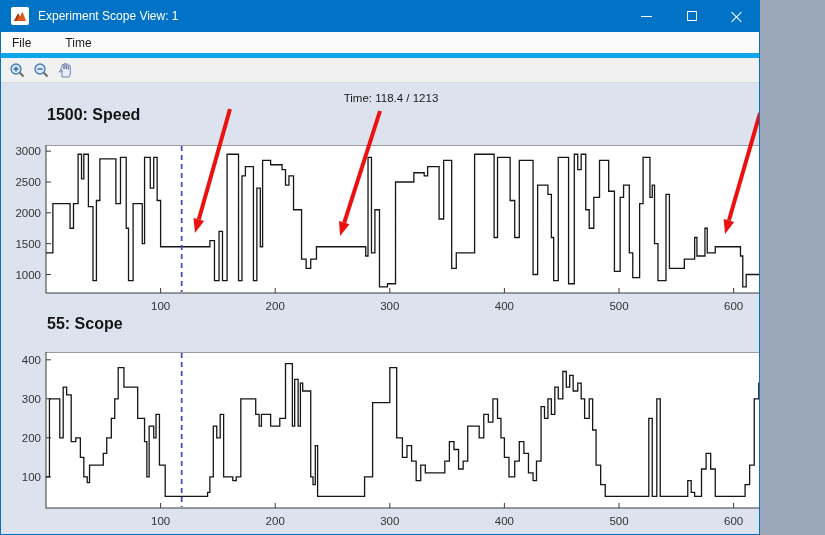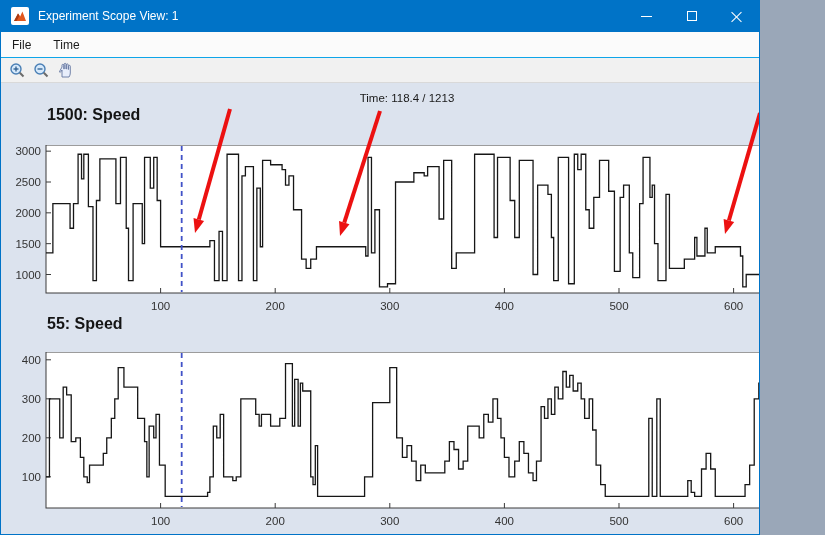--- a/index.html
+++ b/index.html
@@ -13,28 +13,28 @@
   .title-text{color:#ffffff;font-size:12px;}
   .win-controls{position:absolute;right:0;top:0;height:32px;display:flex;}
   .win-btn{width:45px;height:32px;display:flex;align-items:center;justify-content:center;cursor:default;}
   .min-glyph{width:11px;height:1px;background:#fff;}
   .max-glyph{width:10px;height:10px;border:1px solid #fff;}
   .close-glyph{width:11px;height:11px;position:relative;}
   .close-glyph:before,.close-glyph:after{content:"";position:absolute;left:5px;top:-1px;width:1px;height:14px;background:#fff;}
   .close-glyph:before{transform:rotate(45deg);}
   .close-glyph:after{transform:rotate(-45deg);}
   
-  .menubar{position:absolute;left:0;top:32px;width:100%;height:26px;background:#fbfbfb;border-bottom:1px solid #0ea5e9;display:flex;align-items:flex-start;}
+  .menubar{position:absolute;left:0;top:32px;width:100%;height:26px;background:#fbfbfb;border-bottom:5px solid #0ea5e9;display:flex;align-items:flex-start;gap:12px;}
   .menu-item{font-size:12px;color:#1b1b1b;padding:0 11px;height:100%;display:flex;align-items:center;}
   
   .toolbar{position:absolute;left:0;top:58px;width:100%;height:25px;background:#f1f1f1;border-bottom:1px solid #d9d9d9;display:flex;align-items:center;padding-left:5px;}
   .tool-btn{width:22px;height:21px;display:flex;align-items:center;justify-content:center;margin-right:2px;border:1px solid transparent;}
   
   .content{position:absolute;left:0;top:83px;width:825px;height:452px;background:#dce3ee;}
-  .time-label{position:absolute;left:300px;top:9px;width:212px;text-align:center;font-size:11.5px;color:#1a1a1a;}
+  .time-label{position:absolute;left:284px;top:9px;width:212px;text-align:center;font-size:11.5px;color:#1a1a1a;}
   .plot-title{position:absolute;font-size:16px;font-weight:bold;color:#141414;}
   .plot-svg{position:absolute;left:10px;}
   .overlay-svg{position:absolute;left:0;top:0;pointer-events:none;}
   
   .vscroll{position:absolute;left:796px;top:30px;width:22px;height:411px;background:#fdfdfd;border:1px solid #cfcfcf;}
   .sb-btn{position:absolute;left:0;width:20px;height:19px;background:#f2f2f2;border:1px solid #bdbdbd;display:flex;align-items:center;justify-content:center;}
   .sb-up{top:0;}
   .sb-down{bottom:0;}
   .sb-thumb{position:absolute;left:0;top:20px;width:20px;height:90px;background:#f2f2f2;border:1px solid #b5b5b5;box-shadow:inset 1px 1px 0 #ffffff;}
 </style>
@@ -89,21 +89,21 @@
       <svg width="17" height="17" viewBox="0 0 17 17">
         <path d="M5,15 L5,8 L3.2,10.5 L2.4,9.8 L5,5 L5,3.2 A0.9,0.9 0 0 1 6.8,3.2 L6.8,7 L7.2,7 L7.2,2.2 A0.9,0.9 0 0 1 9,2.2 L9,7 L9.4,7 L9.4,2.8 A0.9,0.9 0 0 1 11.2,2.8 L11.2,7.4 L11.6,7.4 L11.6,4.2 A0.85,0.85 0 0 1 13.3,4.2 L13.3,11 Q13.3,13.2 12,15 Z" fill="#e8eefb" stroke="#6577a0" stroke-width="0.9"></path>
       </svg>
     </div>
   </div>
 
   <div class="content">
     <div class="time-label">Time: 118.4 / 1213</div>
 
     <div class="plot-title" style="left:46px;top:23px;">1500: Speed</div>
-    <div class="plot-title" style="left:46px;top:232px;">55: Speed</div>
+    <div class="plot-title" style="left:46px;top:232px;">55: Scope</div>
 
     <div id="plot-0">
         <svg width="790" height="176" class="plot-svg" style="top: 62px;">
           <rect x="35" y="0" width="730" height="148" fill="#ffffff" stroke="#3a3a3a" stroke-width="1"></rect>
           <line x1="149.59968602825745" y1="148" x2="149.59968602825745" y2="143" stroke="#3a3a3a" stroke-width="1"></line>
           <text x="149.59968602825745" y="165" text-anchor="middle" font-size="11.5" fill="#333333">100</text>
           <line x1="264.1993720565149" y1="148" x2="264.1993720565149" y2="143" stroke="#3a3a3a" stroke-width="1"></line>
           <text x="264.1993720565149" y="165" text-anchor="middle" font-size="11.5" fill="#333333">200</text>
           <line x1="378.79905808477235" y1="148" x2="378.79905808477235" y2="143" stroke="#3a3a3a" stroke-width="1"></line>
           <text x="378.79905808477235" y="165" text-anchor="middle" font-size="11.5" fill="#333333">300</text>

